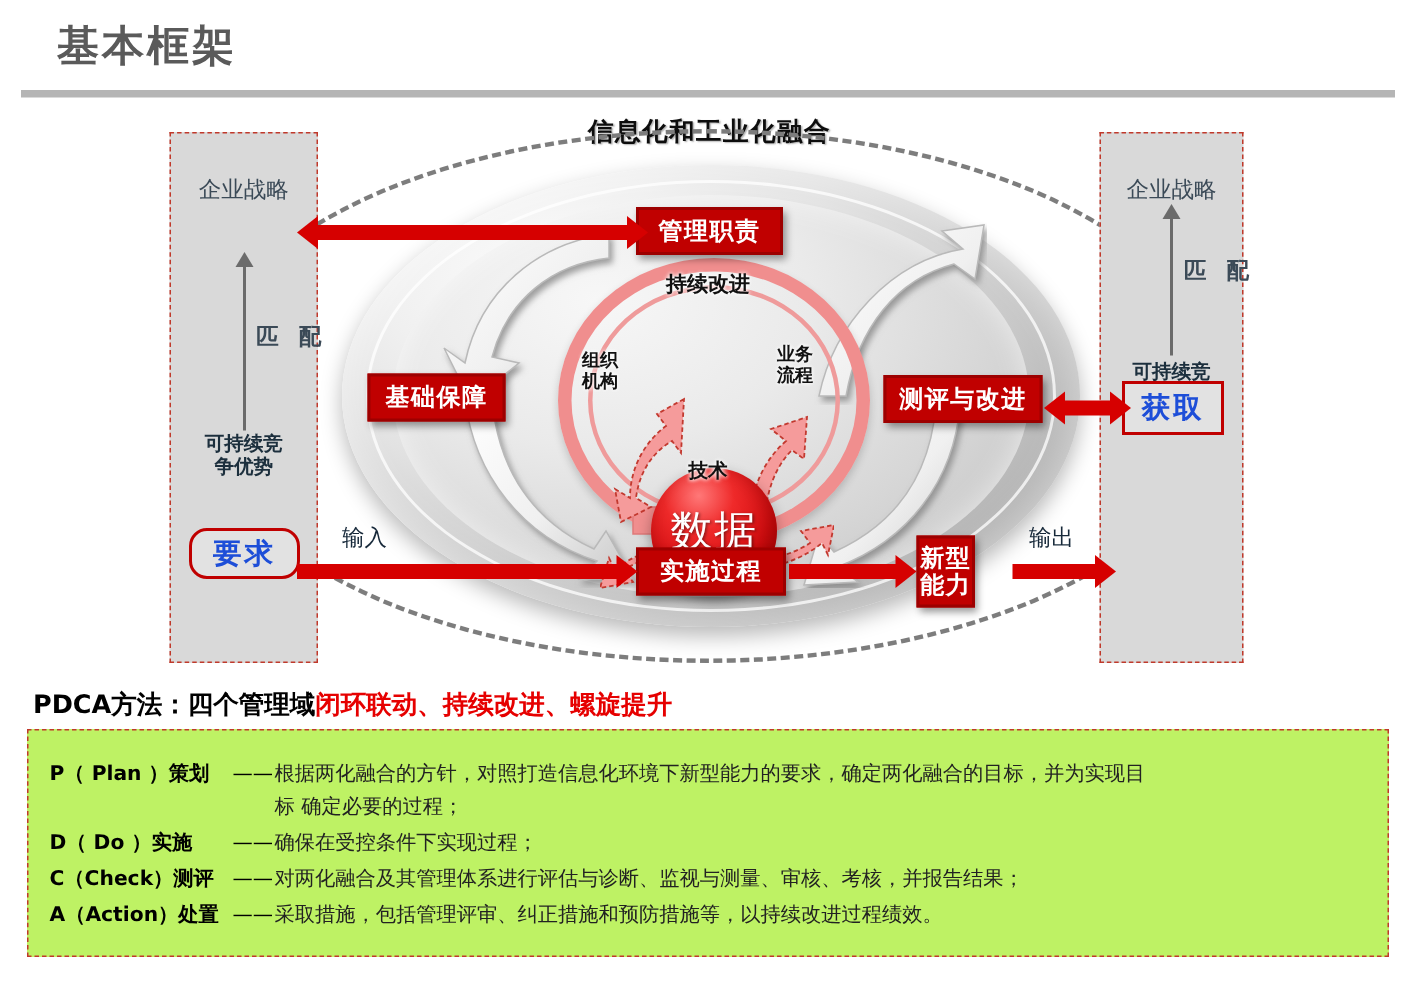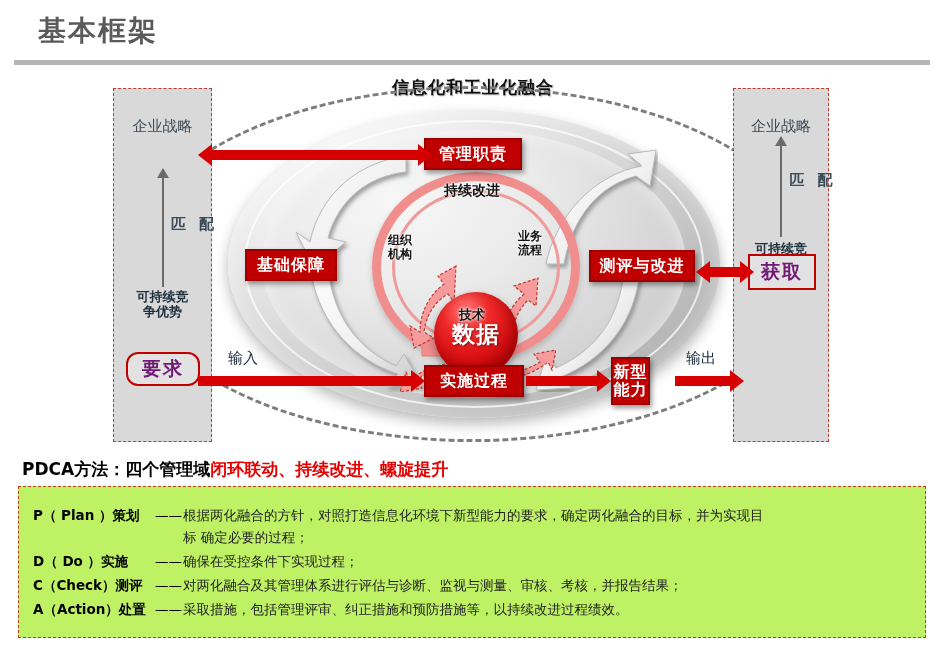--- a/index.html
+++ b/index.html
@@ -59,21 +59,21 @@
   .vert-arrow:before{
     content:"";position:absolute;left:-5px;top:-9px;
     border-left:6px solid transparent;border-right:6px solid transparent;
     border-bottom:10px solid #6b6b6b;
   }
 
   
   .outline-box{
     position:absolute;background:#e2e2e2;
     border:2px solid #c00000;
-    font-size:19px;color:#701a75;font-weight:bold;
+    font-size:19px;color:#1d4ed8;font-weight:bold;
     display:flex;align-items:center;justify-content:center;
     letter-spacing:2px;box-sizing:border-box;
   }
 
   
   #dashed-ellipse{
     position:absolute;left:128px;top:14px;width:688px;height:356px;
     border:3px dashed #7d7d7d;border-radius:50%;
     box-sizing:border-box;
   }
@@ -109,26 +109,26 @@
   }
   #red-ring-inner{
     position:absolute;left:392px;top:118px;width:168px;height:154px;
     border-radius:50%;
     border:3px solid #ef9b9b;
     box-sizing:border-box;
   }
 
   
   #data-sphere{
-    position:absolute;left:434px;top:220px;width:84px;height:84px;
+    position:absolute;left:434px;top:240px;width:84px;height:84px;
     border-radius:50%;
     background:radial-gradient(circle at 38% 22%, #ff7878 0%, #ef2a2a 28%, #d50d10 62%, #a80000 100%);
     box-shadow:0 4px 9px rgba(0,0,0,.32), inset -4px -6px 14px rgba(120,0,0,.55);
     display:flex;align-items:center;justify-content:center;
-    font-size:23px;font-weight:bold;color:#ffffff;
+    font-size:28px;font-weight:normal;color:#ffffff;
     letter-spacing:1px;
     text-shadow:1px 1px 2px rgba(0,0,0,.45);
   }
 
   
   .inner-label{
     position:absolute;font-size:12px;font-weight:bold;color:#111111;
     line-height:13px;text-align:center;white-space:nowrap;
     text-shadow:0 0 3px #fff,0 0 3px #fff;
   }

